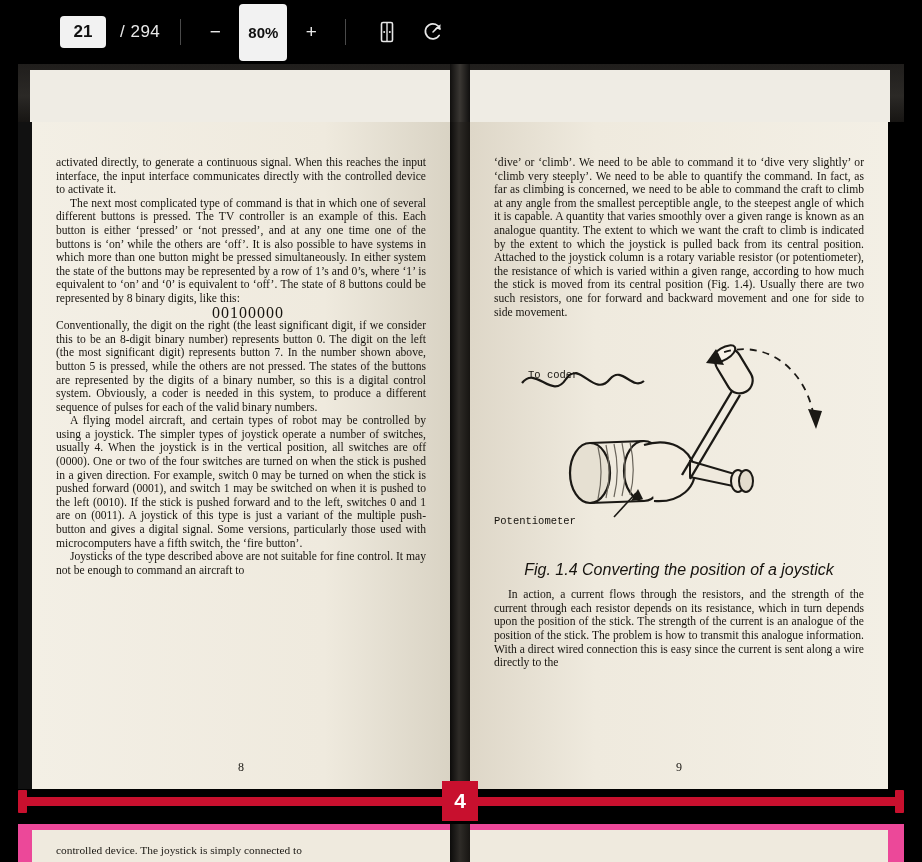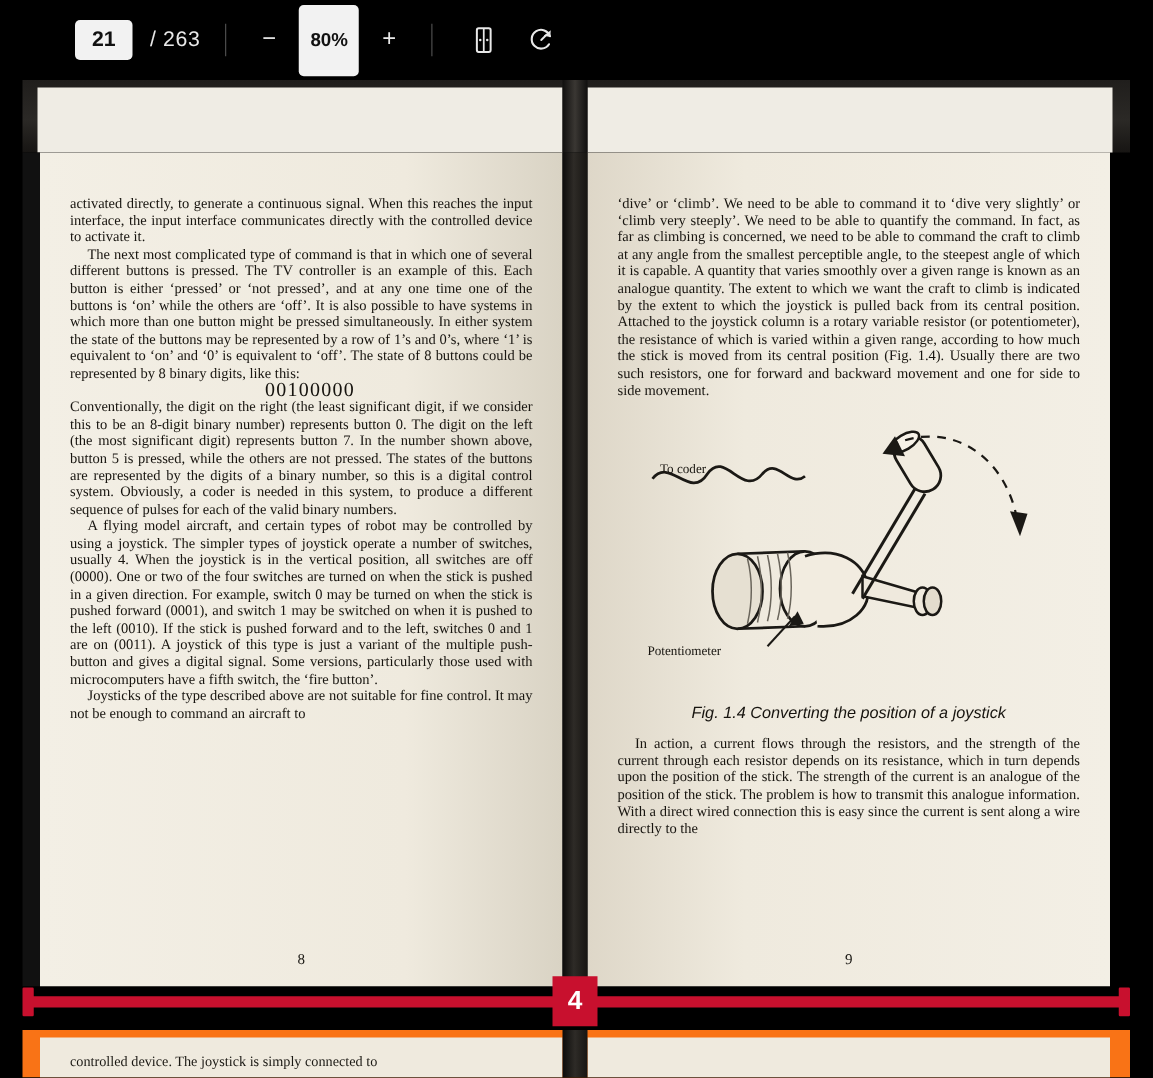--- a/index.html
+++ b/index.html
@@ -165,29 +165,29 @@
 
   
   .figure {
     position: relative;
     height: 236px;
     margin-top: 6px;
   }
   .fig-caption {
     font-family: "Liberation Sans", sans-serif;
     font-style: italic;
-    font-size: 13px;
+    font-size: 16px;
     line-height: 13px;
     text-align: center;
     margin-top: 2px;
     color: #17140f;
   }
   .fig-label {
     position: absolute;
-    font-family: Liberation Serif, serif;
+    font-family: Liberation Mono, monospace;
     font-size: 10.5px;
     color: #17140f;
   }
 
   
   .progressbar {
     position: absolute;
     left: 18px;
     top: 725px;
     width: 886px;
@@ -224,21 +224,21 @@
     justify-content: center;
   }
 
   
   .next-spread {
     position: absolute;
     left: 18px;
     top: 760px;
     width: 886px;
     height: 38px;
-    background: #f97316;
+    background: #ec4899;
   }
   .next-spread .sheet {
     position: absolute;
     top: 6px;
     height: 32px;
     background: #efeade;
     font-family: "Liberation Serif", serif;
     font-size: 11.4px;
     color: #1a1813;
     box-sizing: border-box;
@@ -252,21 +252,21 @@
     position: absolute;
     left: 432px; top: 0; width: 20px; height: 38px;
     background: linear-gradient(90deg,#0c0b0a,#2e2b27,#171512);
   }
 </style>
 </head>
 <body>
 
 <div class="toolbar">
   <div class="page-box">21</div>
-  <div class="page-total">/ 263</div>
+  <div class="page-total">/ 294</div>
 
   <div class="sep"></div>
 
   <div class="tb-btn">−</div>
   <div class="zoom-box">80%</div>
   <div class="tb-btn">+</div>
 
   <div class="sep"></div>
 
   <div class="icon-btn">
@@ -344,21 +344,21 @@
             </g>
 
             <path d="M218 32 C262 10, 310 36, 320 92" fill="none" stroke="#1b1915" stroke-width="1.8" stroke-dasharray="7 6"></path>
             <path d="M314 84 L322 104 L328 86 Z" fill="#1b1915"></path>
             <path d="M222 24 L212 38 L230 40 Z" fill="#1b1915"></path>
 
             <path d="M120 192 L142 168" stroke="#1b1915" stroke-width="1.6"></path>
             <path d="M144 164 L137 176 L149 174 Z" fill="#1b1915"></path>
           </svg>
           <div class="fig-label" style="left:34px;top:44px">To coder</div>
-          <div class="fig-label" style="left:24px;top:190px">Potentiometer</div>
+          <div class="fig-label" style="left:0;top:190px">Potentiometer</div>
         </div>
 
         <div class="fig-caption">Fig. 1.4 Converting the position of a joystick</div>
 
         <p style="margin-top:12px">In action, a current flows through the resistors, and the strength of the current through each resistor depends on its resistance, which in turn depends upon the position of the stick.  The strength of the current is an analogue of the position of the stick.  The problem is how to transmit this analogue information.  With a direct wired connection this is easy since the current is sent along a wire directly to the</p>
       </div>
       <div class="folio">9</div>
     </div>
 
     <div class="gutter"></div>

